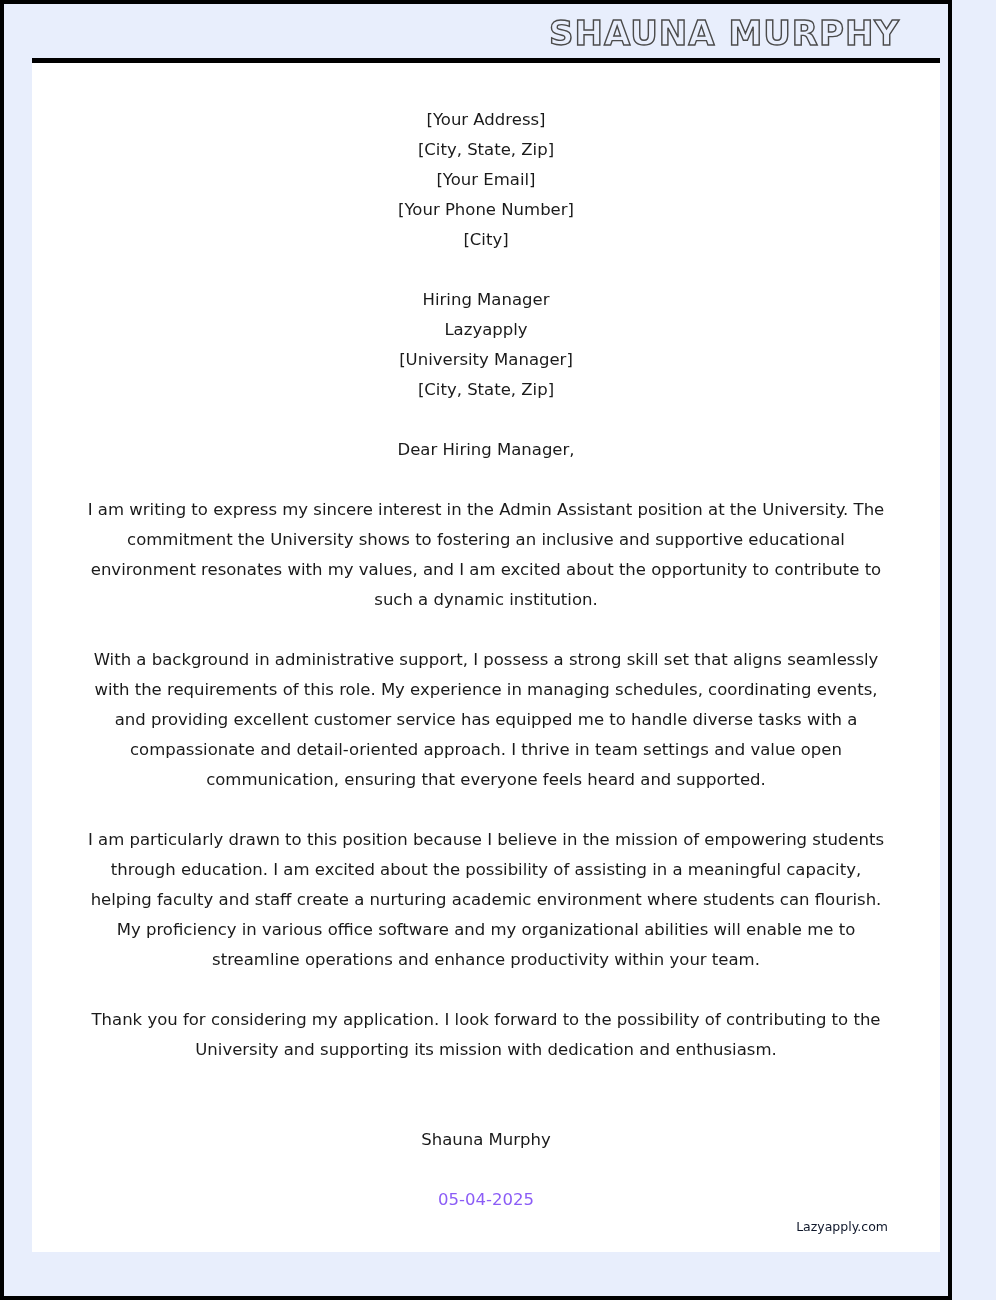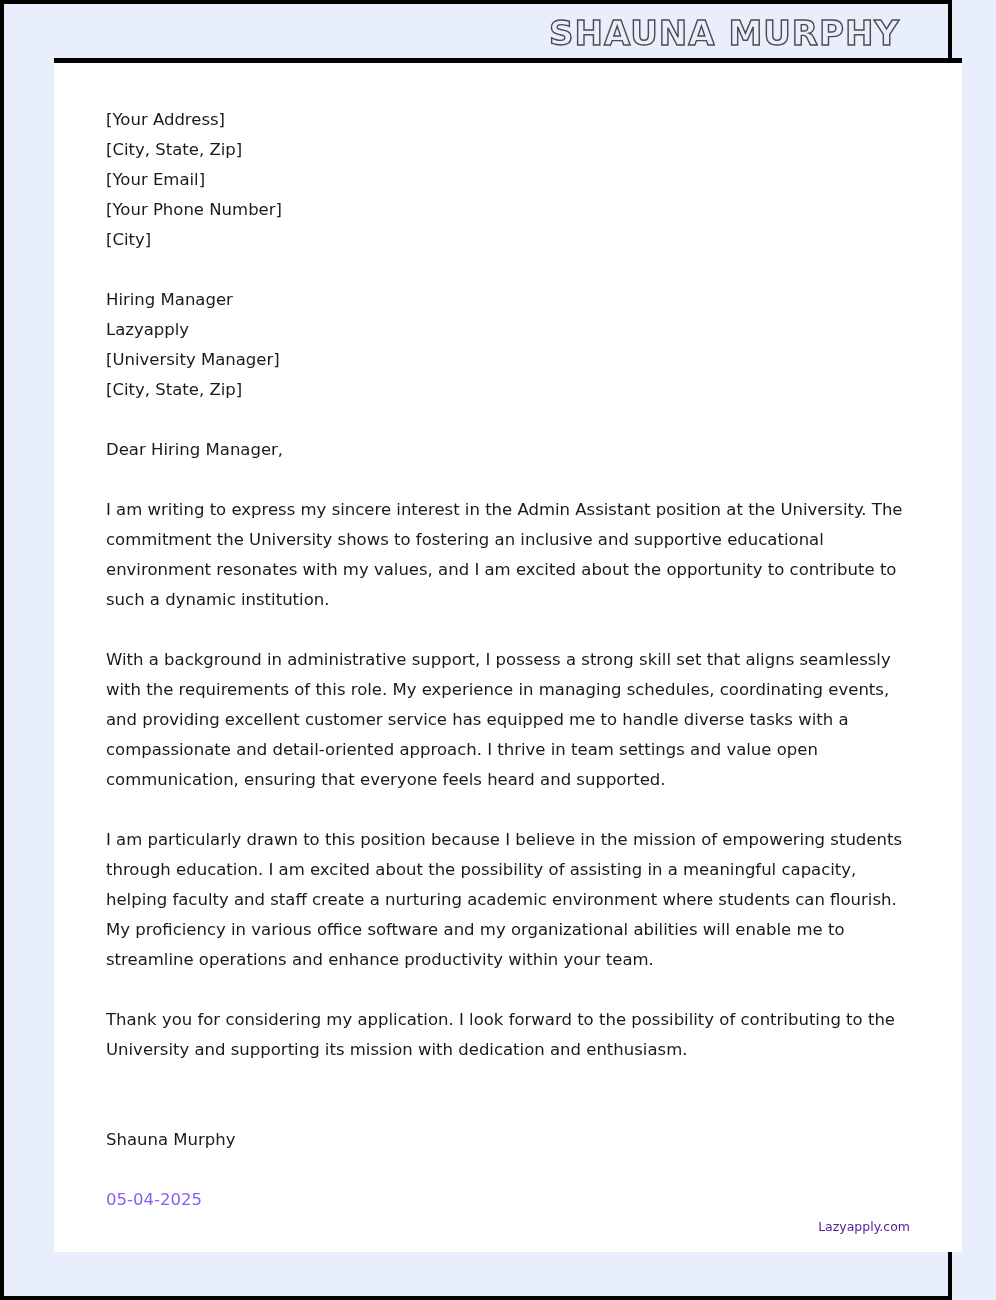--- a/index.html
+++ b/index.html
@@ -13,20 +13,21 @@
     font-family: "DejaVu Sans", sans-serif;
     overflow: hidden;
   }
   .page {
     position: relative;
     width: 952px;
     height: 1300px;
     box-sizing: border-box;
     background: #e8eefc;
     border: 4px solid #000000;
+    text-align: center;
   }
   .header {
     position: absolute;
     top: 4px;
     left: 4px;
     right: 4px;
     height: 50px;
     display: flex;
     align-items: center;
     justify-content: flex-end;
@@ -37,21 +38,21 @@
     font-family: "DejaVu Sans", sans-serif;
     font-size: 34px;
     font-weight: bold;
     letter-spacing: 1px;
     color: #e8eefc;
     -webkit-text-stroke: 1.4px #4b4b4b;
     text-shadow: 0 0 0 #4b4b4b;
   }
   .letter {
     position: absolute;
-    left: 50px;
+    left: 28px;
     top: 54px;
     width: 908px;
     height: 1194px;
     background: #ffffff;
     border-top: 5px solid #000000;
     box-sizing: border-box;
     padding: 42px 52px 30px 52px;
   }
   .body-text {
     font-family: "DejaVu Sans", sans-serif;
@@ -71,21 +72,21 @@
   }
   .date-line {
     color: #8b5cf6;
   }
   .footer-mark {
     position: absolute;
     right: 52px;
     bottom: 18px;
     font-family: "DejaVu Sans", sans-serif;
     font-size: 12.5px;
-    color: #4c1d95;
+    color: #0f172a;
   }
 </style>
 </head>
 <body>
 
 <div class="page">
 
   <div class="header">
     <div class="header-name">SHAUNA MURPHY</div>
   </div>

